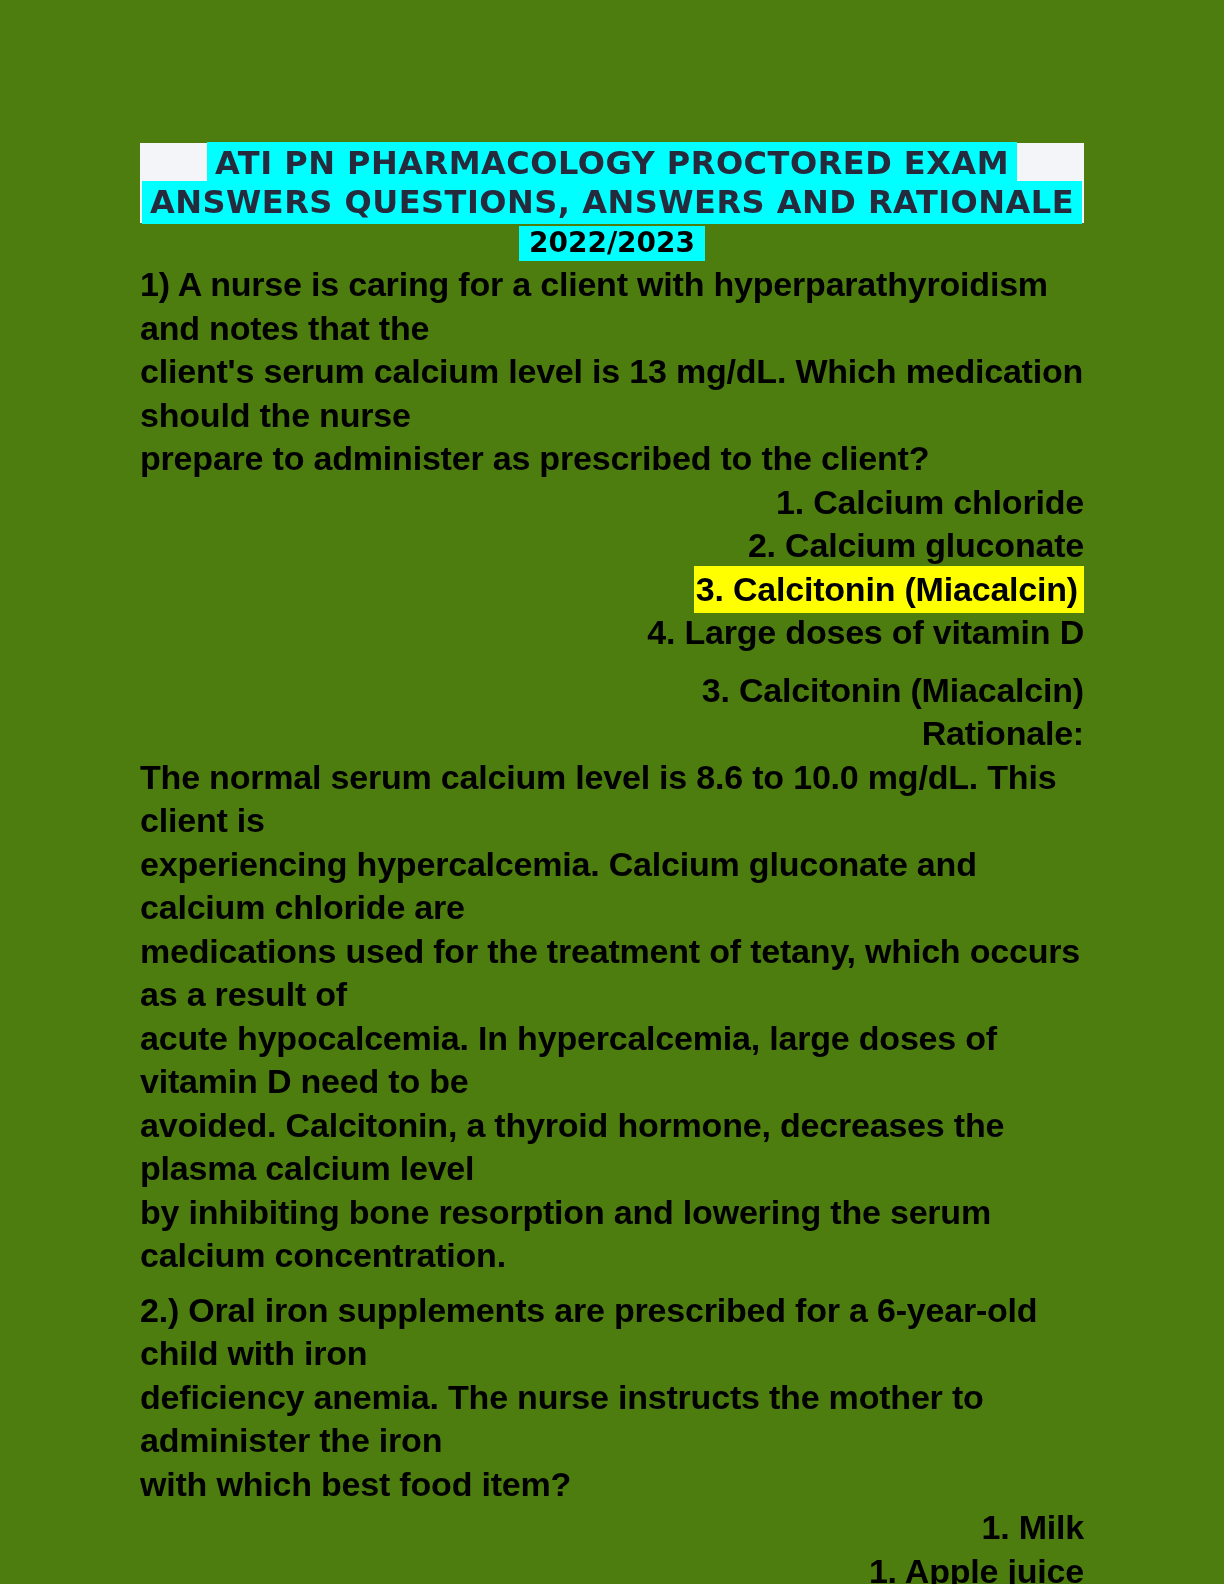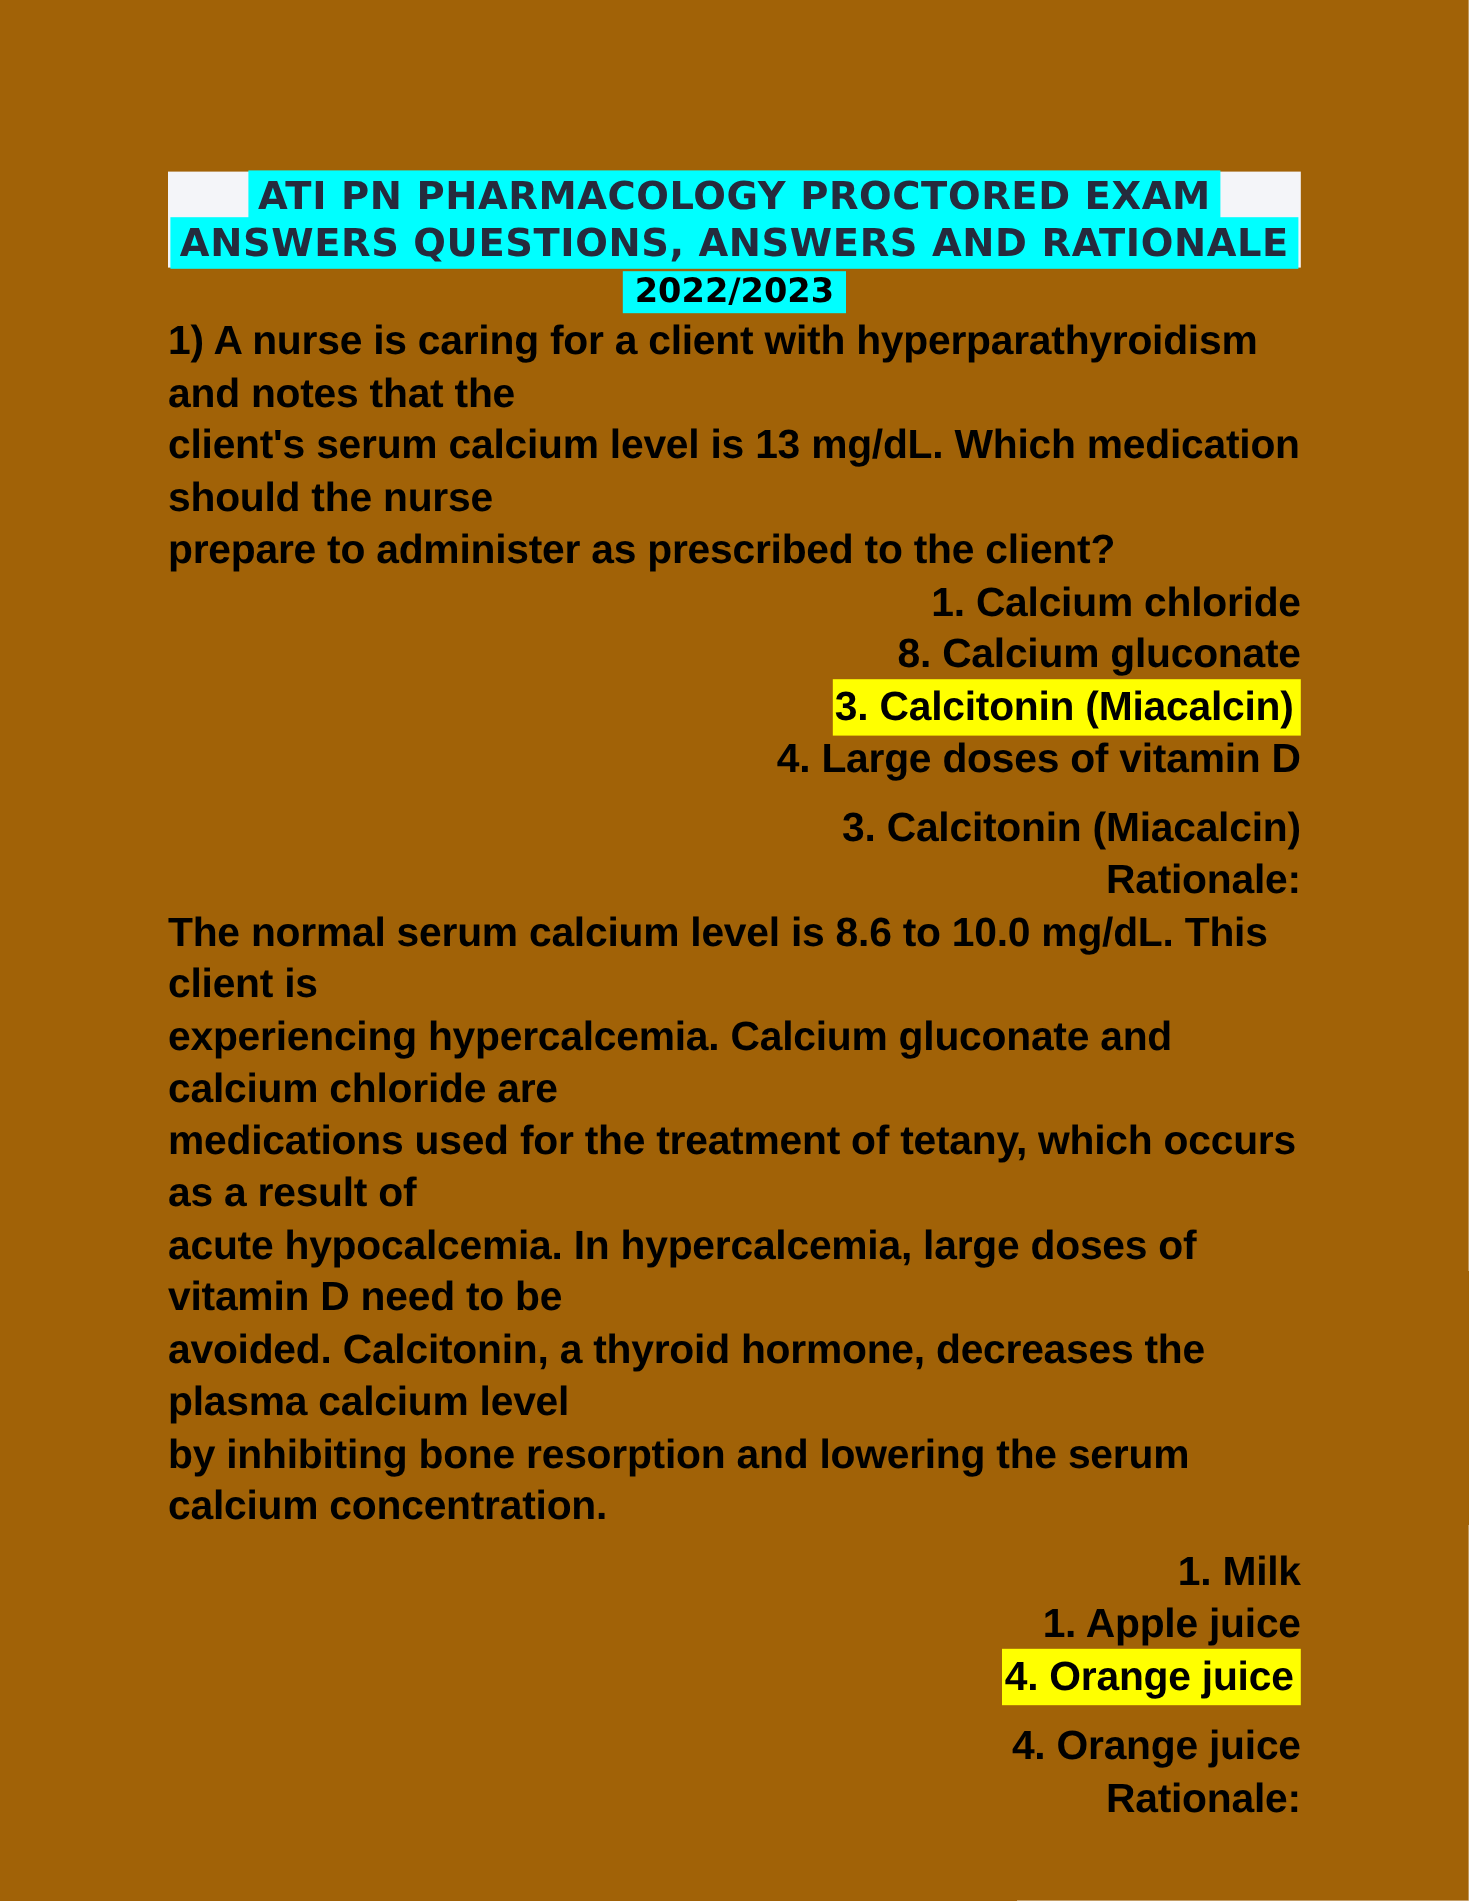--- a/index.html
+++ b/index.html
@@ -1,20 +1,20 @@
 <!DOCTYPE html>
 <html><head>
 <meta charset="utf-8">
 <style>
   html, body { margin: 0; padding: 0; background: #ffffff; }
   .page {
     position: relative;
     width: 1224px;
     height: 1584px;
-    background: #a16207;
+    background: #4d7c0f;
     overflow: hidden;
     font-family: "Liberation Sans", sans-serif;
   }
   .content {
     position: absolute;
     left: 140px;
     top: 143px;
     width: 944px;
   }
   
@@ -78,37 +78,40 @@
       <div class="title-year"><span class="cy">2022/2023</span></div>
     </div>
 
     <div class="doc-body">
 
       <div class="block-gap-a">
         <div class="multiline">1) A nurse is caring for a client with hyperparathyroidism and notes that the
 client's serum calcium level is 13 mg/dL. Which medication should the nurse
 prepare to administer as prescribed to the client?</div>
         <div class="line"><span>1. Calcium chloride</span></div>
-        <div class="line"><span>8. Calcium gluconate</span></div>
+        <div class="line"><span>2. Calcium gluconate</span></div>
         <div class="line"><span class="hl">3. Calcitonin (Miacalcin)</span></div>
         <div class="line"><span>4. Large doses of vitamin D</span></div>
       </div>
 
       <div class="block-gap-b">
         <div class="line">3. Calcitonin (Miacalcin)</div>
         <div class="line">Rationale:</div>
         <div class="multiline">The normal serum calcium level is 8.6 to 10.0 mg/dL. This client is
 experiencing hypercalcemia. Calcium gluconate and calcium chloride are
 medications used for the treatment of tetany, which occurs as a result of
 acute hypocalcemia. In hypercalcemia, large doses of vitamin D need to be
 avoided. Calcitonin, a thyroid hormone, decreases the plasma calcium level
 by inhibiting bone resorption and lowering the serum calcium concentration.</div>
       </div>
 
       <div class="block-gap-c">
+        <div class="multiline">2.) Oral iron supplements are prescribed for a 6-year-old child with iron
+deficiency anemia. The nurse instructs the mother to administer the iron
+with which best food item?</div>
         <div class="line"><span>1. Milk</span></div>
         <div class="line"><span>1. Apple juice</span></div>
         <div class="line"><span class="hl">4. Orange juice</span></div>
       </div>
 
       <div>
         <div class="line">4. Orange juice</div>
         <div class="line">Rationale:</div>
       </div>
 

